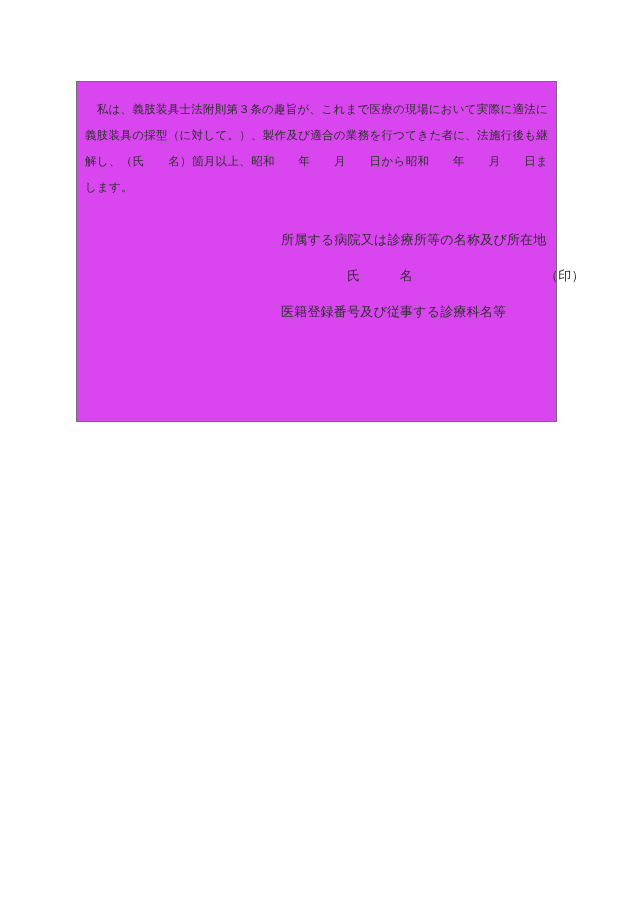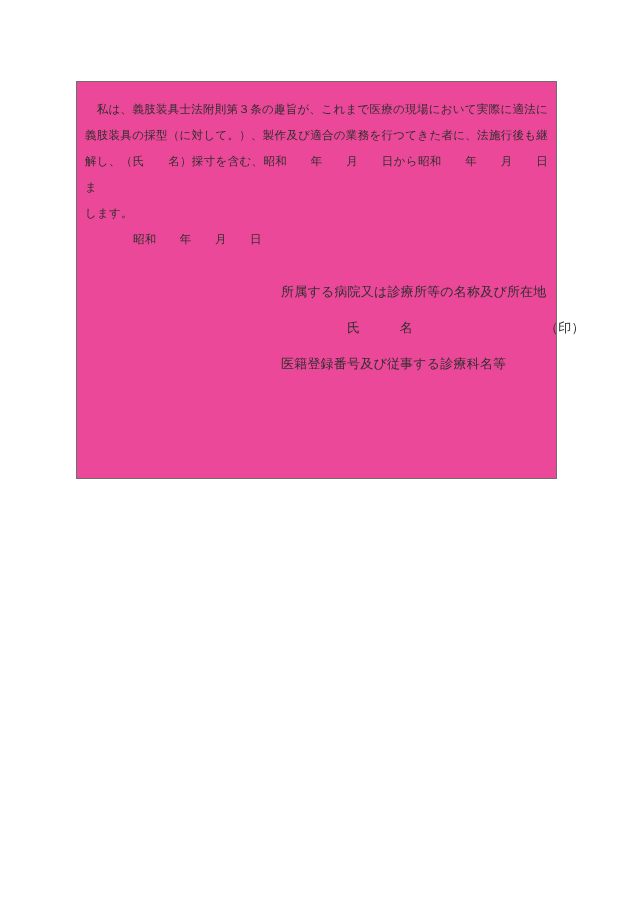--- a/index.html
+++ b/index.html
@@ -12,24 +12,24 @@
     width: 630px;
     height: 916px;
     font-family: "Liberation Serif", "DejaVu Serif", serif;
     color: #2f2f2f;
   }
   .cert-box {
     position: absolute;
     left: 76px;
     top: 81px;
     width: 481px;
-    height: 398px;
+    height: 341px;
     box-sizing: border-box;
     border: 1px solid #6f6f6f;
-    background: #ec4899;
+    background: #d946ef;
     padding: 14px 8px 0 8px;
   }
   .body-line {
     font-size: 11.5px;
     line-height: 26px;
     white-space: pre-wrap;
     letter-spacing: 0.2px;
   }
   .body-line.just {
     text-align: justify;
@@ -53,22 +53,21 @@
     letter-spacing: 0.2px;
   }
 </style>
 </head>
 <body>
 
 <div class="cert-box">
   <div class="paragraph">
     <div class="body-line just">　私は、義肢装具士法附則第３条の趣旨が、これまで医療の現場において実際に適法に</div>
     <div class="body-line just">義肢装具の採型（に対して。）、製作及び適合の業務を行つてきた者に、法施行後も継</div>
-    <div class="body-line just">解し、（氏　　名）採寸を含む、昭和　　年　　月　　日から昭和　　年　　月　　日ま</div>
+    <div class="body-line just">解し、（氏　　名）箇月以上、昭和　　年　　月　　日から昭和　　年　　月　　日ま</div>
     <div class="body-line">します。</div>
   </div>
-  <div class="date-line">昭和　　年　　月　　日</div>
   <div class="sig-block">
     <div class="sig-line">所属する病院又は診療所等の名称及び所在地</div>
     <div class="sig-line">　　　　　氏　　　名　　　　　　　　　　（印）</div>
     <div class="sig-line">医籍登録番号及び従事する診療科名等</div>
   </div>
 </div>
 
 </body></html>

